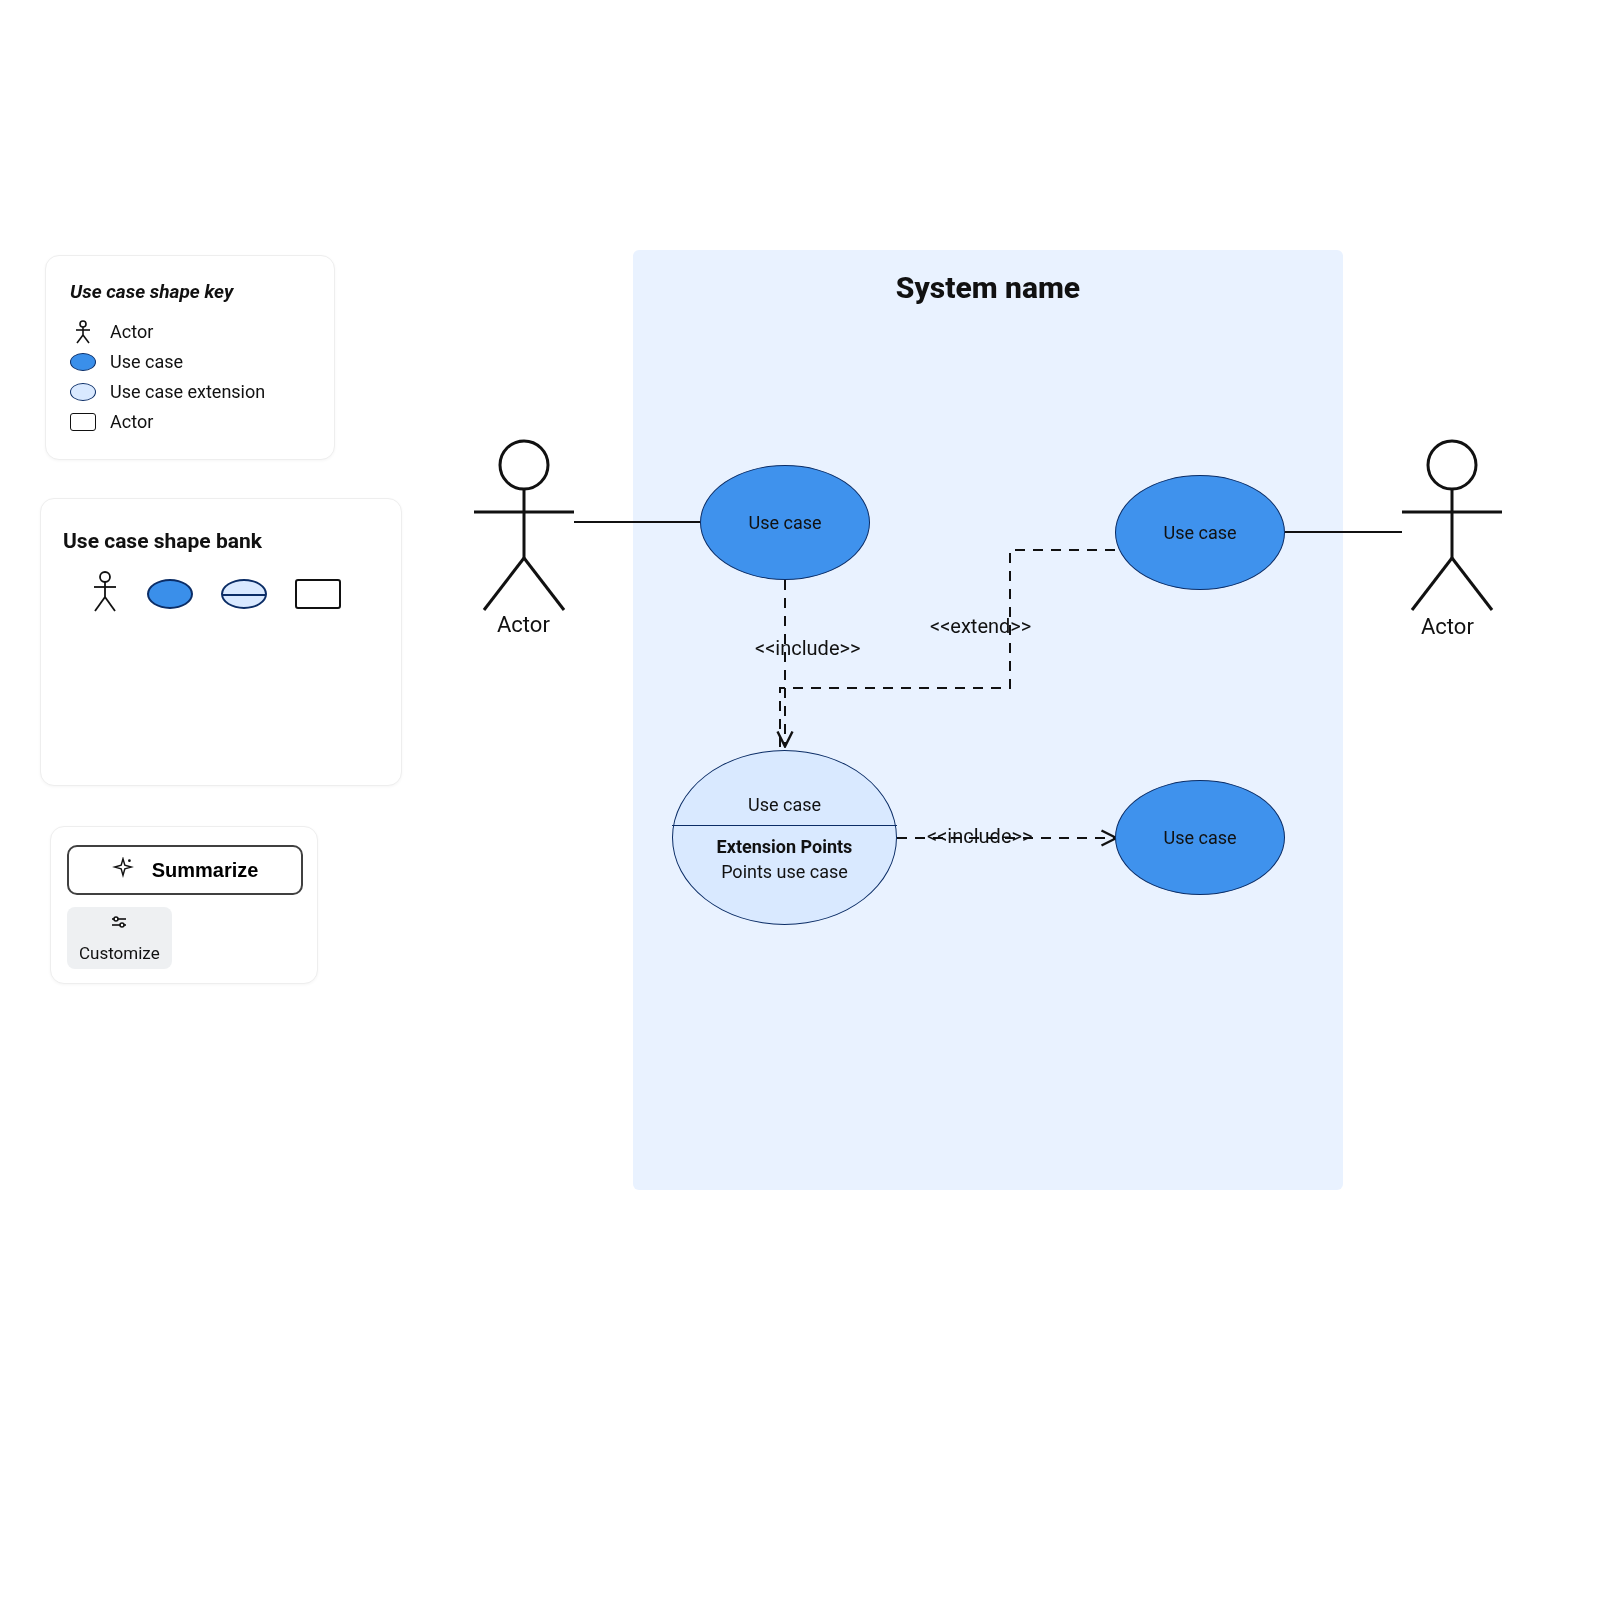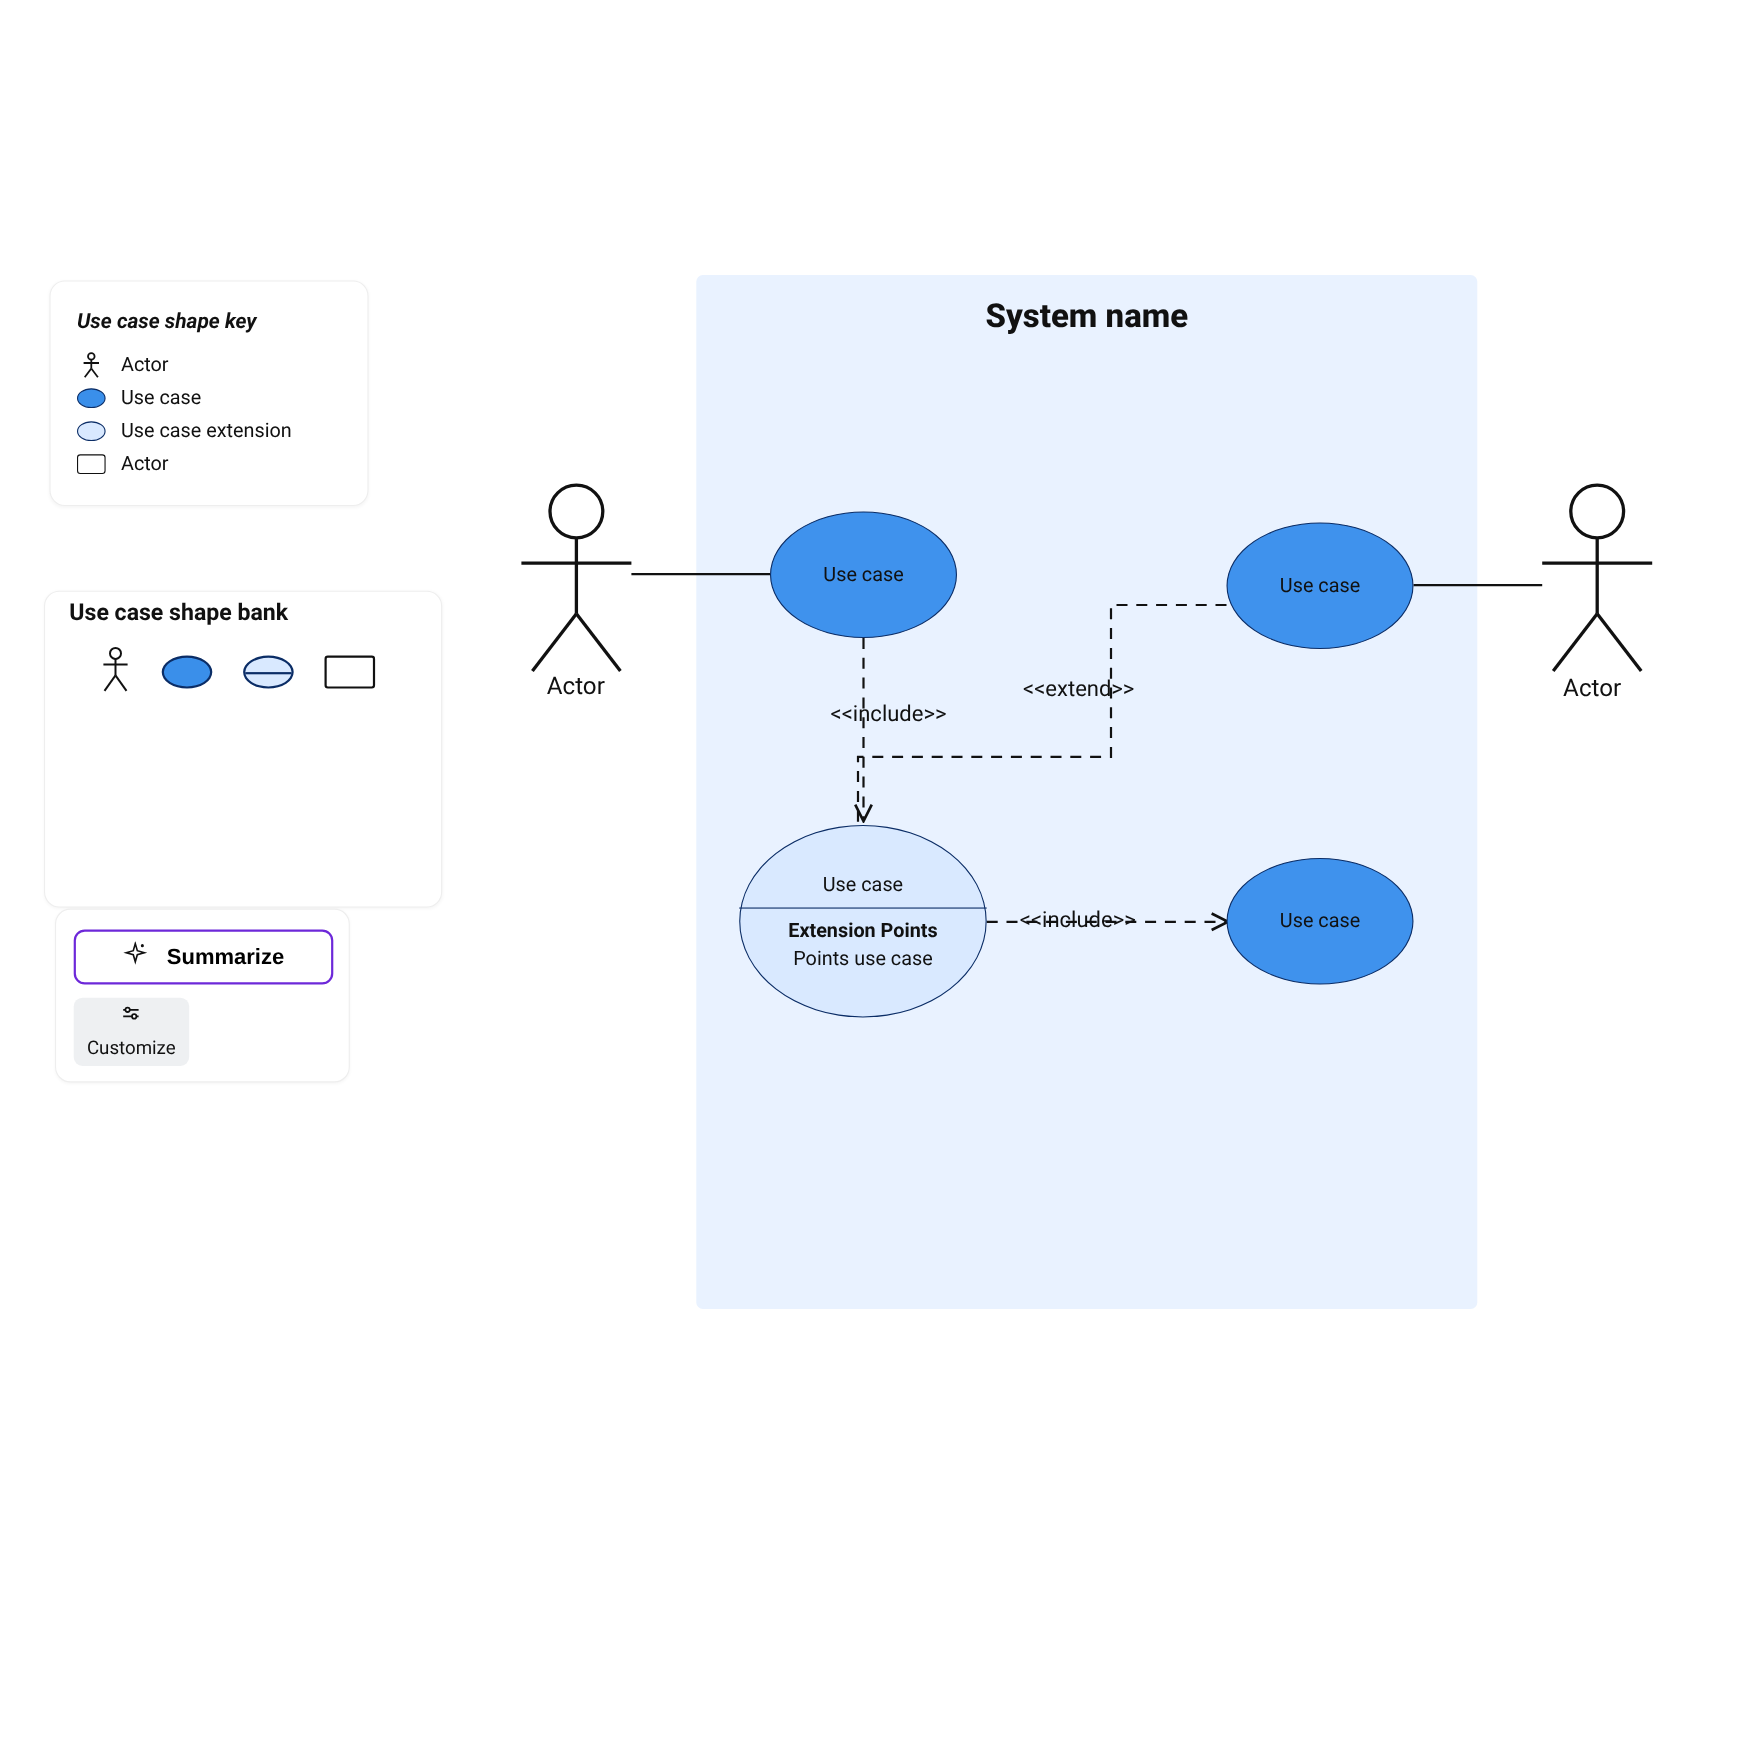--- a/index.html
+++ b/index.html
@@ -13,32 +13,32 @@
   #key{left:45px;top:255px;width:290px;padding:24px 24px 22px 24px;}
   #key .panel-title{font-size:19px;margin-bottom:14px;font-style:italic;}
   .key-row{display:flex;align-items:center;gap:14px;font-size:18px;line-height:30px;}
   .key-row .glyph{width:26px;height:18px;display:flex;align-items:center;justify-content:center;}
   .mini-ellipse{width:26px;height:18px;border-radius:50%;}
   .mini-ellipse.blue{background:#3a8fea;border:1.5px solid #0b2d66;}
   .mini-ellipse.light{background:#d9e9ff;border:1.5px solid #0b2d66;}
   .mini-rect{width:26px;height:18px;border:1.5px solid #111;border-radius:3px;}
 
   
-  #bank{left:40px;top:498px;width:362px;height:288px;padding:8px 22px;margin-top:39px;}
+  #bank{left:40px;top:498px;width:362px;height:288px;padding:30px 22px;}
   #bank .panel-title{font-size:21px;margin-bottom:18px;}
   .bank-row{display:flex;align-items:center;gap:28px;padding-left:28px;}
   .bank-ellipse{width:46px;height:30px;border-radius:50%;}
   .bank-ellipse.blue{background:#3a8fea;border:2px solid #0b2d66;}
   .bank-ellipse.ext{background:#d9e9ff;border:2px solid #0b2d66;position:relative;}
   .bank-ellipse.ext::after{content:"";position:absolute;left:0;right:0;top:50%;border-top:2px solid #0b2d66;}
   .bank-rect{width:46px;height:30px;border:2px solid #111;border-radius:3px;}
 
   
   #actions{left:50px;top:826px;width:268px;padding:18px 16px 14px 16px;}
-  .summarize-btn{width:236px;height:50px;border:2px solid #6d28d9;border-radius:10px;background:#fff;display:flex;align-items:center;justify-content:center;gap:18px;font-size:20px;font-weight:700;cursor:pointer;}
+  .summarize-btn{width:236px;height:50px;border:2px solid #404040;border-radius:10px;background:#fff;display:flex;align-items:center;justify-content:center;gap:18px;font-size:20px;font-weight:700;cursor:pointer;}
   .customize-chip{margin-top:12px;display:inline-flex;align-items:center;gap:10px;background:#eef0f2;border-radius:8px;padding:6px 12px;font-size:17px;cursor:pointer;flex-direction:column;}
 
   
   #stage{position:absolute;left:0;top:0;width:1404px;height:1600px;}
 
   .system-box{position:absolute;left:633px;top:250px;width:710px;height:940px;background:#e9f2ff;border-radius:6px;}
   .system-title{position:absolute;left:633px;top:270px;width:710px;text-align:center;font-size:30px;font-weight:800;}
 
   .usecase{position:absolute;border-radius:50%;border:1.5px solid #0b2d66;display:flex;align-items:center;justify-content:center;font-size:18px;}
   .usecase.blue{background:#3f92ed;}

